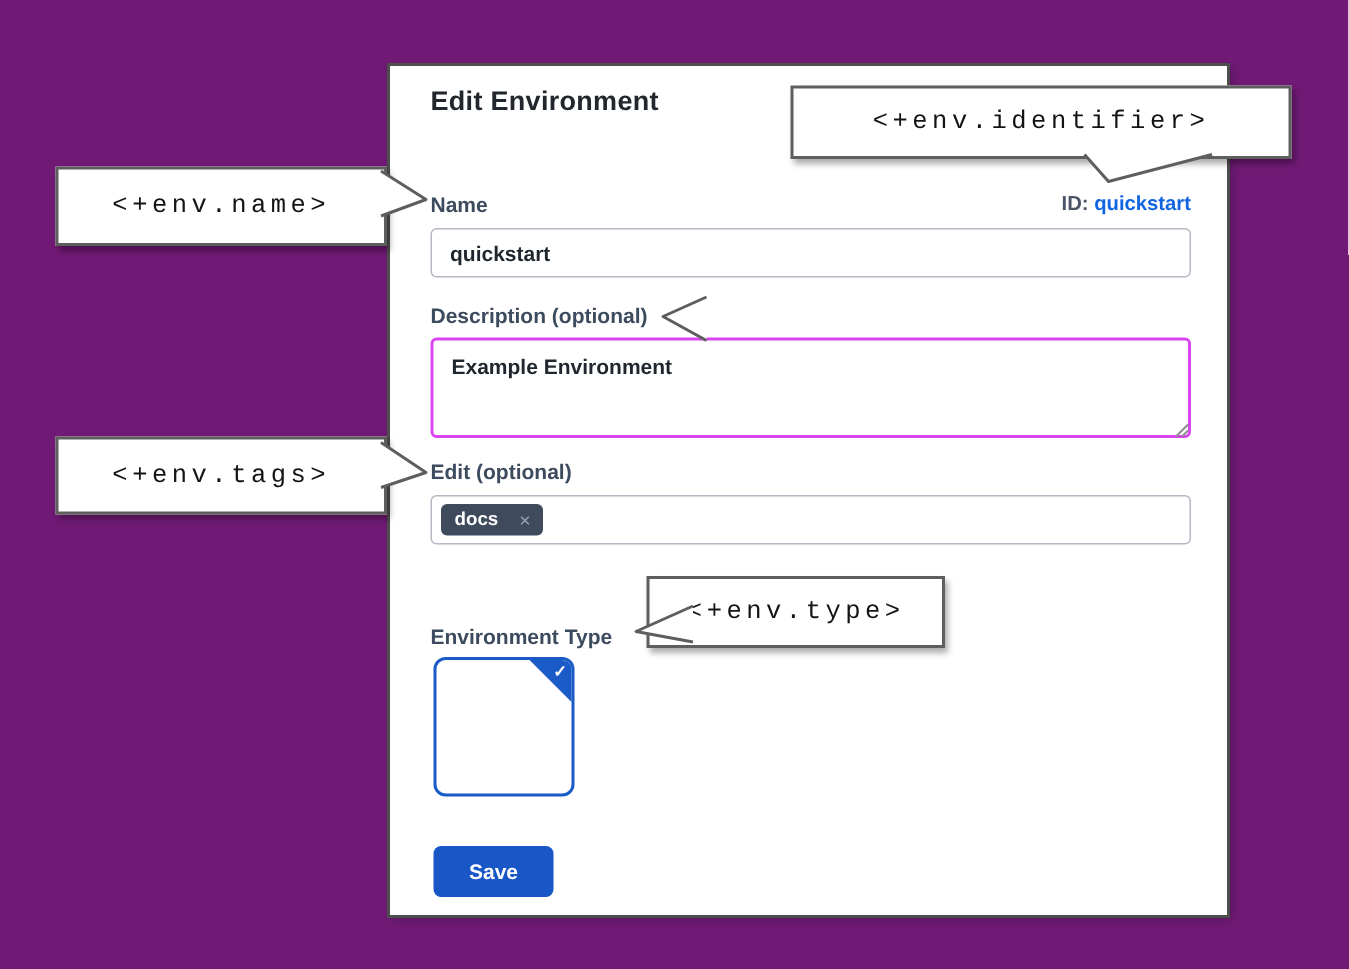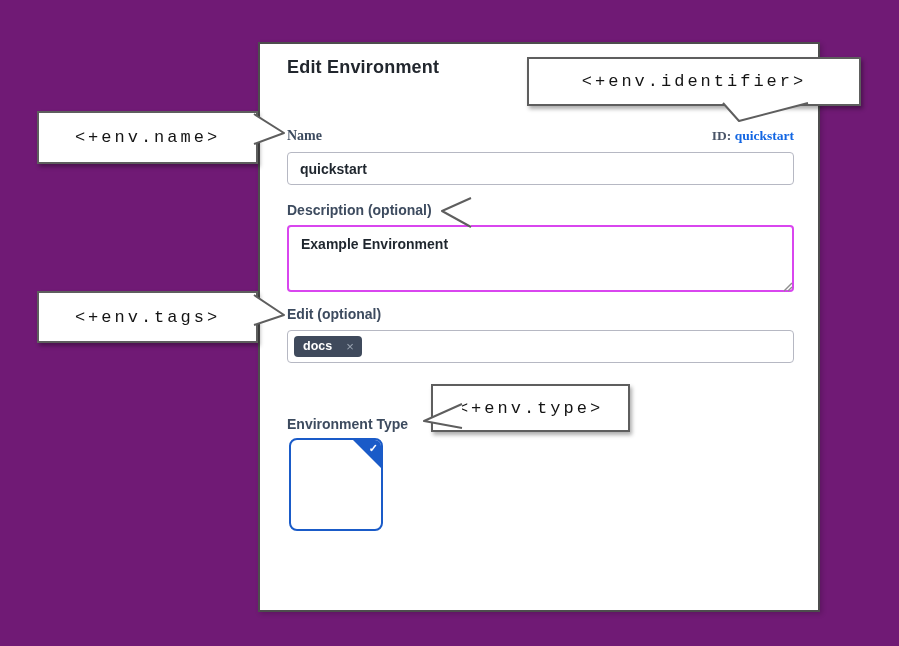--- a/index.html
+++ b/index.html
@@ -6,21 +6,21 @@
   body{font-family:"Liberation Sans",sans-serif;background:#ffffff;}
   .stage{position:relative;width:899px;height:646px;background:#701a75;overflow:hidden;}
 
   
   .dialog{position:absolute;left:258px;top:42px;width:562px;height:570px;
           background:#ffffff;border:2px solid #4d4d4d;box-sizing:border-box;
           box-shadow:2px 2px 5px rgba(0,0,0,0.18);}
   .dialog-title{position:absolute;left:27px;top:13px;font-size:18px;font-weight:700;color:#22272e;letter-spacing:.2px;}
 
   .label{font-size:14px;font-weight:600;color:#3d4b5f;}
-  .name-row{position:absolute;left:27px;top:84px;width:507px;display:flex;justify-content:space-between;align-items:flex-end;font-family:Liberation Serif, serif;}
+  .name-row{position:absolute;left:27px;top:84px;width:507px;display:flex;justify-content:space-between;align-items:flex-start;}
   .id-wrap{font-size:13.5px;font-weight:600;color:#4a5568;}
   .id-link{color:#1266e3;font-weight:600;cursor:pointer;}
 
   .text-input{position:absolute;left:27px;box-sizing:border-box;width:507px;height:33px;
               border:1px solid #b6b8c3;border-radius:4px;padding:6px 12px;
               font-family:"Liberation Sans",sans-serif;font-size:14px;font-weight:600;color:#1f262e;
               background:#fff;outline:none;}
   .name-input{top:108px;}
 
   .desc-label{position:absolute;left:27px;top:158px;}
@@ -103,20 +103,21 @@
 
     <span class="label type-label">Environment Type</span>
 
     <div class="type-cards">
       <div class="type-card selected">
         <span class="corner-wedge"></span>
         <span class="corner-check">✓</span>
       </div>
     </div>
 
+    <button class="save-btn">Save</button>
   </div>
 
   <div class="callout co-identifier">
     <span class="callout-text">&lt;+env.identifier&gt;</span>
   </div>
   <svg class="tail" style="left:715px;top:100px;" width="100" height="28" viewBox="0 0 100 28">
     <path d="M 8 3 L 24 21 L 93 3"></path>
   </svg>
 
   <div class="callout co-name">

